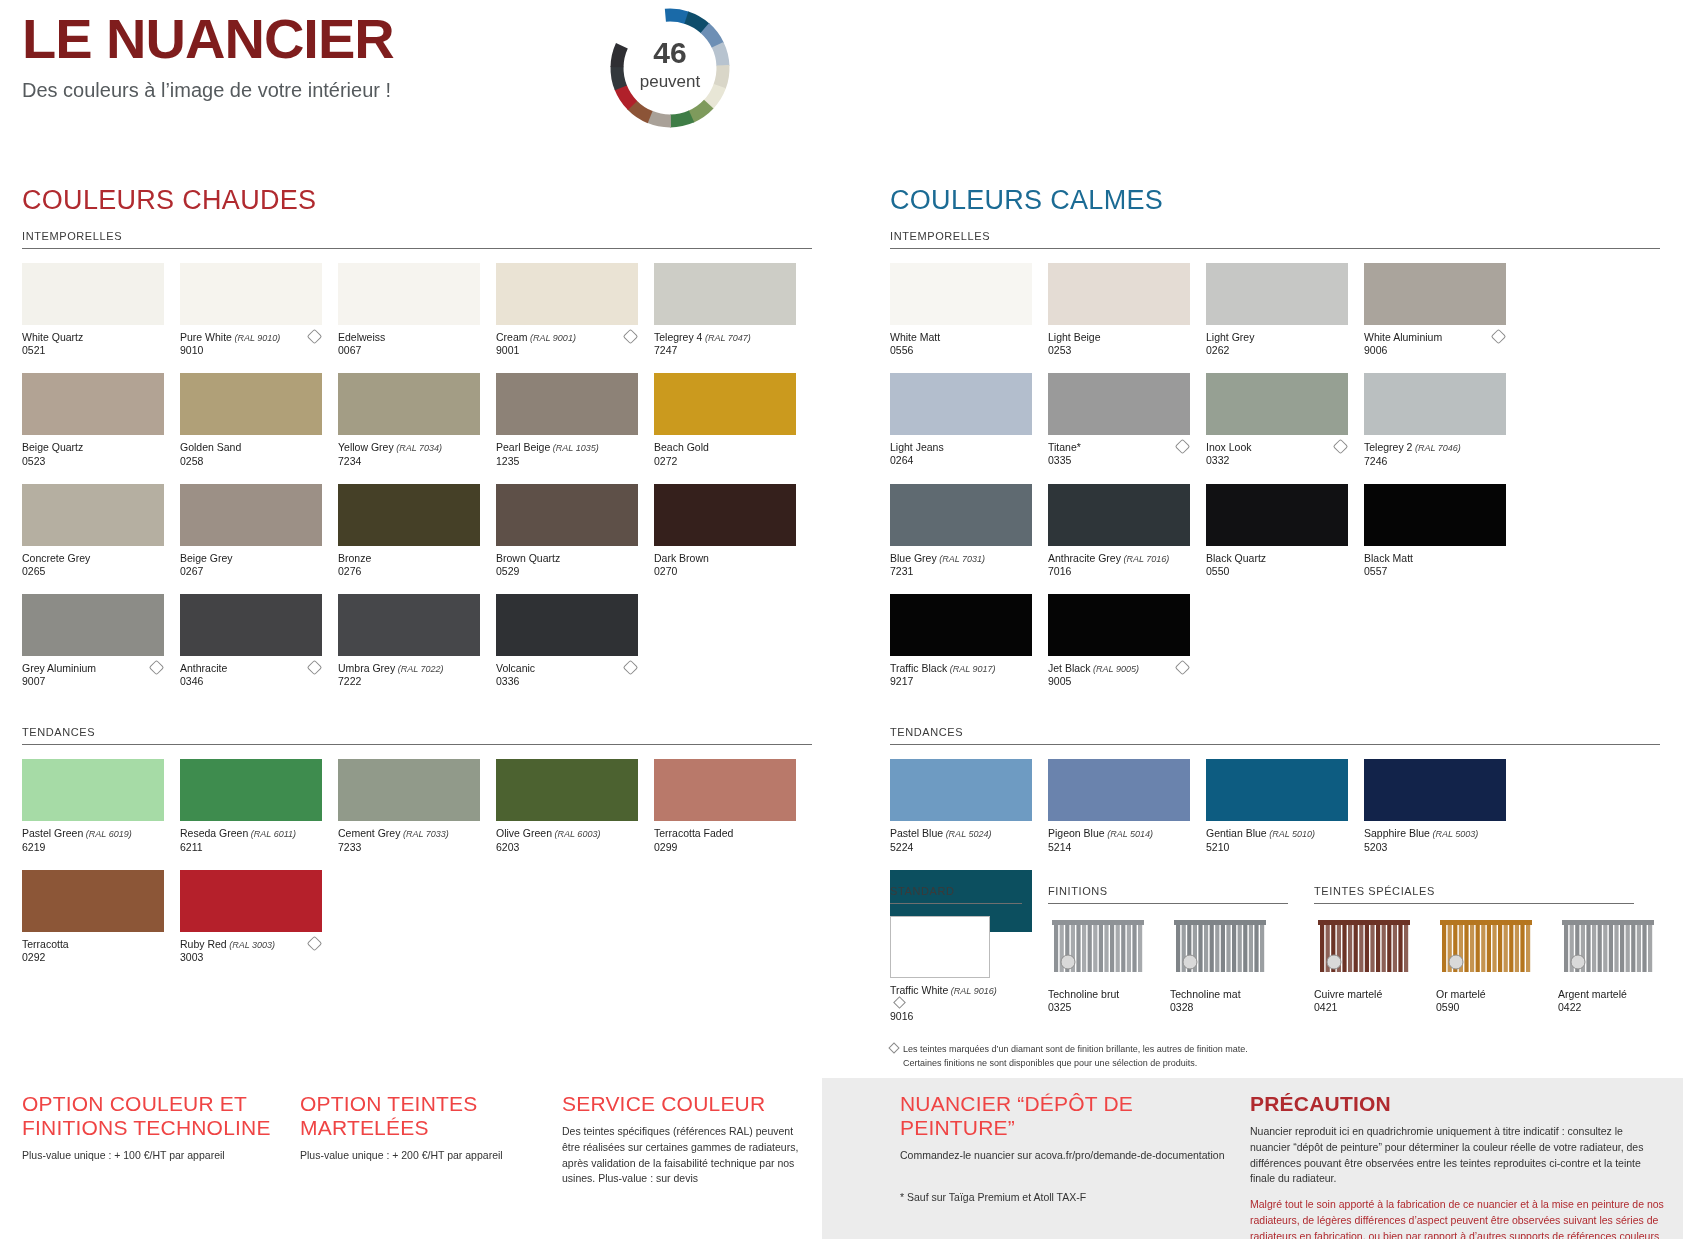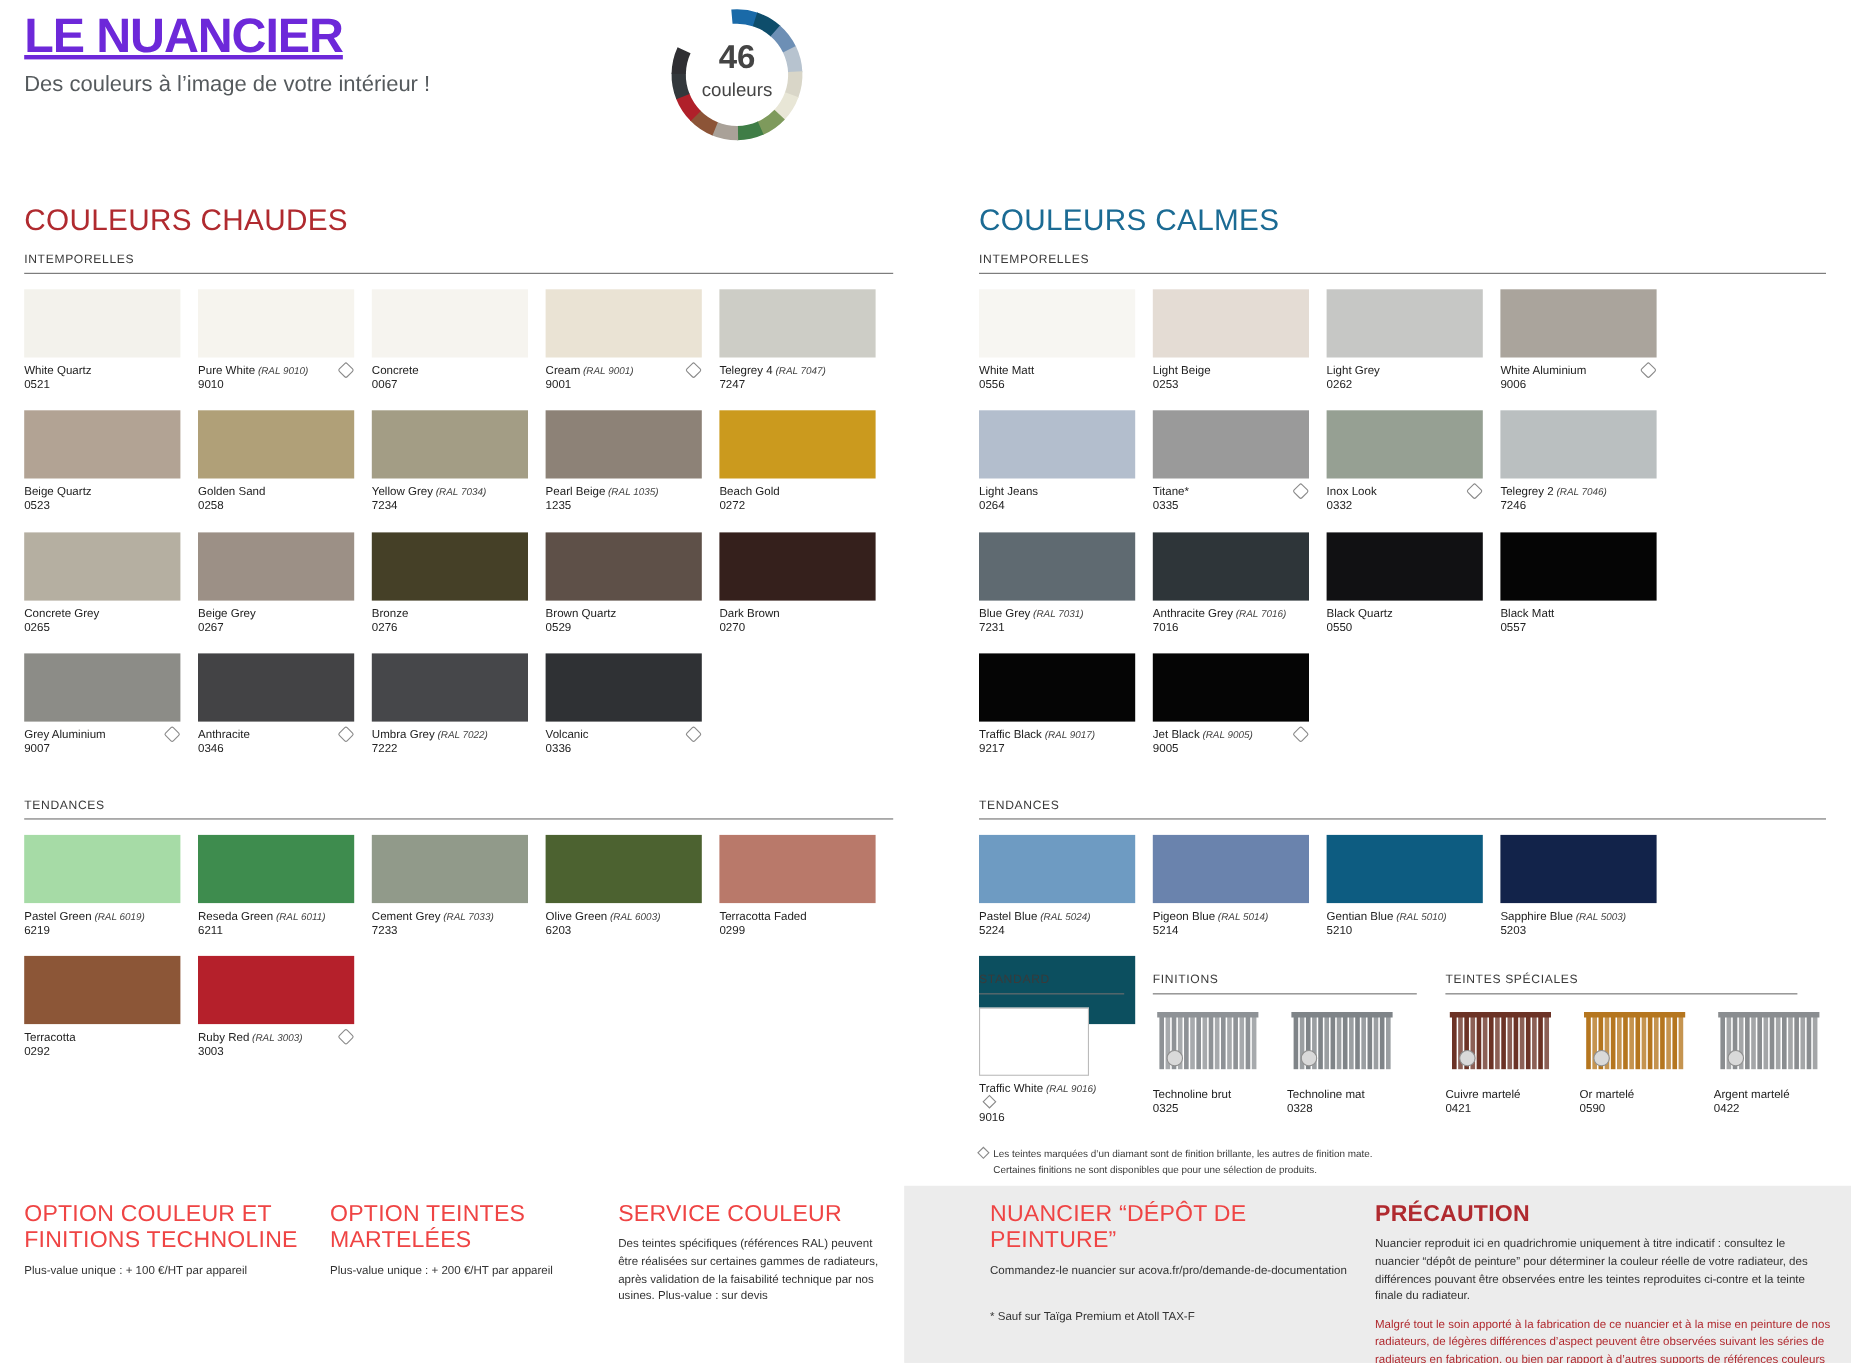--- a/index.html
+++ b/index.html
@@ -10,22 +10,22 @@
     font-family:"Liberation Sans", sans-serif;
     color:#2b2b2b;
     position:relative;
     overflow:hidden;
   }
   .page { position:relative; width:1683px; height:1239px; }
 
   
   .header { position:absolute; left:22px; top:10px; width:760px; height:140px; }
   .header h1 {
-    margin:0; font-size:44px; font-weight:700; letter-spacing:-1px;
-    color:#6d28d9; line-height:1.05;text-decoration:underline;
+    margin:0; font-size:56px; font-weight:700; letter-spacing:-1px;
+    color:#7f1d1d; line-height:1.05;
   }
   .header .sub {
     margin-top:10px; font-size:20px; color:#555a5d; font-weight:400;
   }
   .logo { position:absolute; left:600px; top:6px; width:140px; height:128px; }
   .logo svg { display:block; }
   .logo .cnum {
     position:absolute; left:0; top:30px; width:140px; text-align:center;
     font-size:30px; font-weight:700; color:#444;
   }
@@ -113,41 +113,41 @@
         <circle r="53" fill="none" stroke="#7e9a5c" stroke-width="13" stroke-dasharray="22 311" transform="rotate(43)"></circle>
         <circle r="53" fill="none" stroke="#3f7d46" stroke-width="13" stroke-dasharray="22 311" transform="rotate(66)"></circle>
         <circle r="53" fill="none" stroke="#a9a198" stroke-width="13" stroke-dasharray="22 311" transform="rotate(89)"></circle>
         <circle r="53" fill="none" stroke="#8c5437" stroke-width="13" stroke-dasharray="22 311" transform="rotate(112)"></circle>
         <circle r="53" fill="none" stroke="#b0202a" stroke-width="13" stroke-dasharray="22 311" transform="rotate(135)"></circle>
         <circle r="53" fill="none" stroke="#33383c" stroke-width="13" stroke-dasharray="22 311" transform="rotate(158)"></circle>
         <circle r="53" fill="none" stroke="#2f2f33" stroke-width="13" stroke-dasharray="22 311" transform="rotate(181)"></circle>
       </g>
     </svg>
     <div class="cnum">46</div>
-    <div class="ctxt">couleurs</div>
+    <div class="ctxt">peuvent</div>
   </div>
 
   <div class="col col-left">
     <div class="col-title">COULEURS CHAUDES</div>
     <div class="sec-label">INTEMPORELLES</div>
     <div class="grid" id="left-timeless">
         <div class="cell">
           <span class="sw" style="background: rgb(243, 242, 236);"></span>
           <div class="nm">White Quartz</div>
           <div class="code">0521</div>
         </div>
         <div class="cell">
           <span class="sw" style="background: rgb(246, 244, 238);"></span>
           <div class="nm">Pure White<span class="ral"> (RAL 9010)</span></div>
           <div class="code">9010</div>
           <span class="dia r1"></span>
         </div>
         <div class="cell">
           <span class="sw" style="background: rgb(246, 244, 239);"></span>
-          <div class="nm">Concrete</div>
+          <div class="nm">Edelweiss</div>
           <div class="code">0067</div>
         </div>
         <div class="cell">
           <span class="sw" style="background: rgb(234, 227, 212);"></span>
           <div class="nm">Cream<span class="ral"> (RAL 9001)</span></div>
           <div class="code">9001</div>
           <span class="dia r1"></span>
         </div>
         <div class="cell">
           <span class="sw" style="background: rgb(205, 205, 198);"></span>

